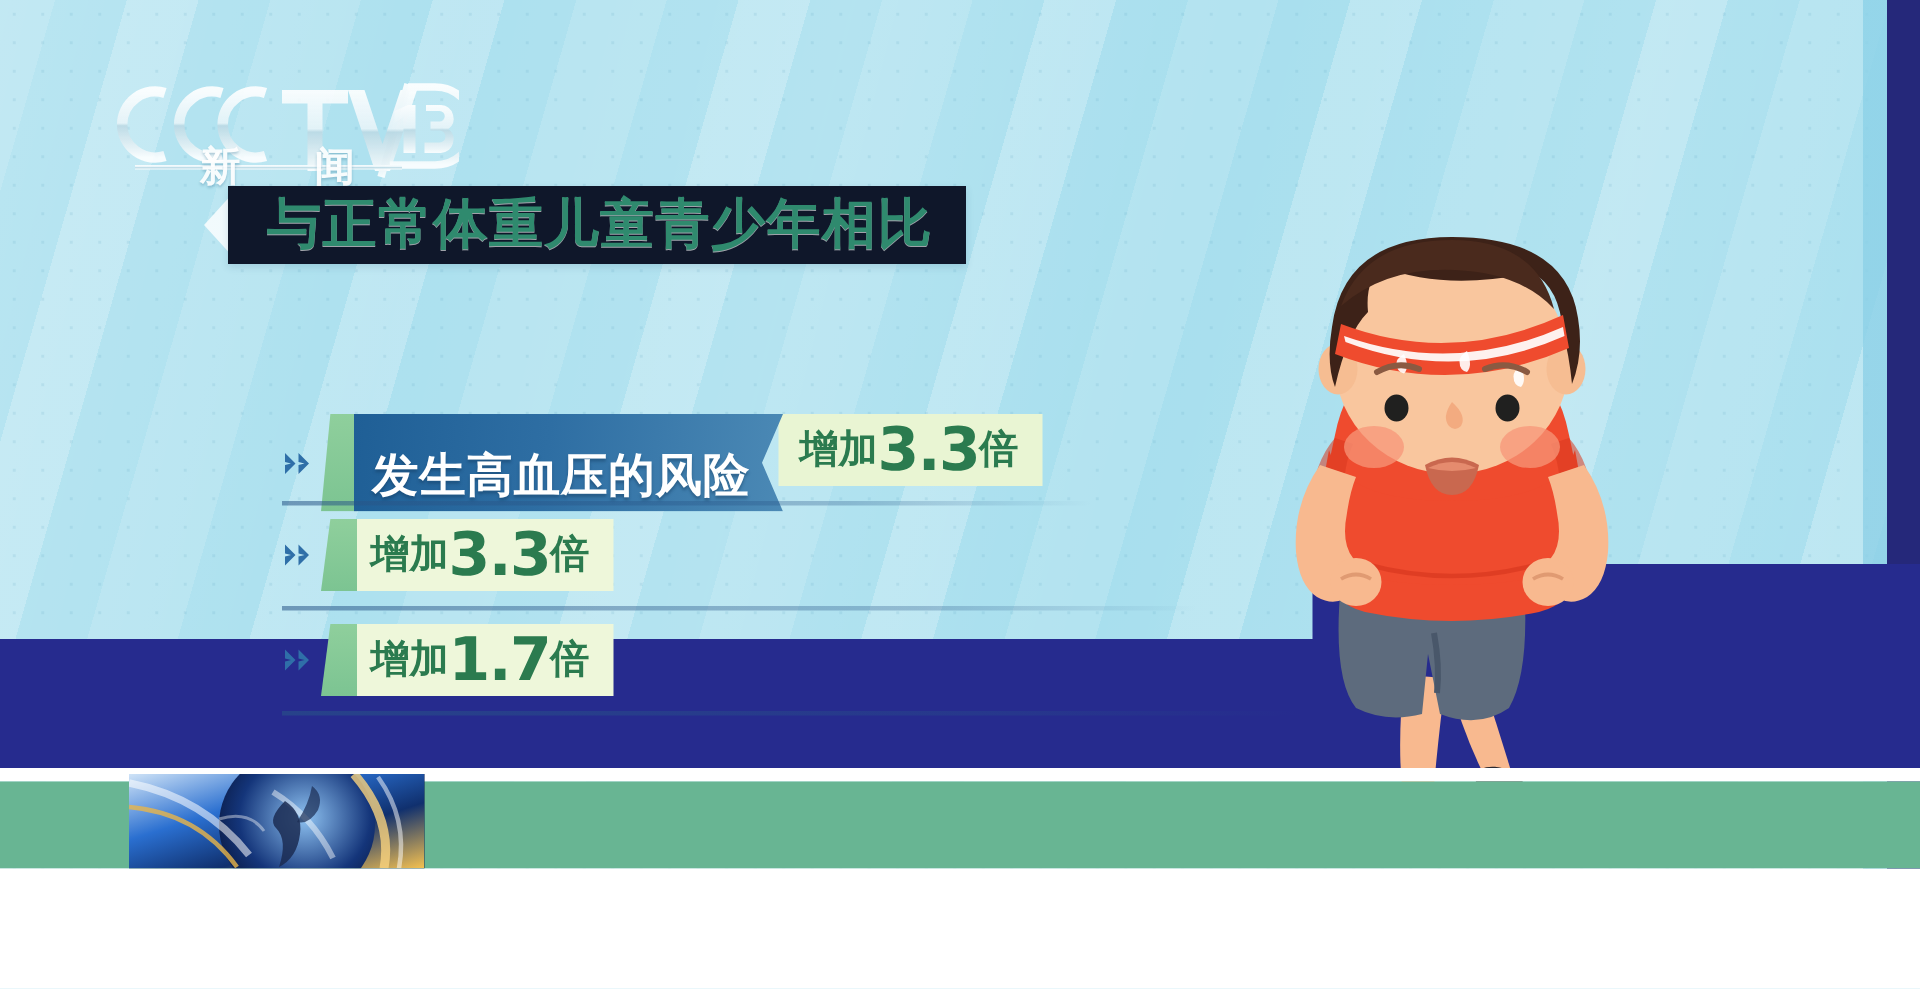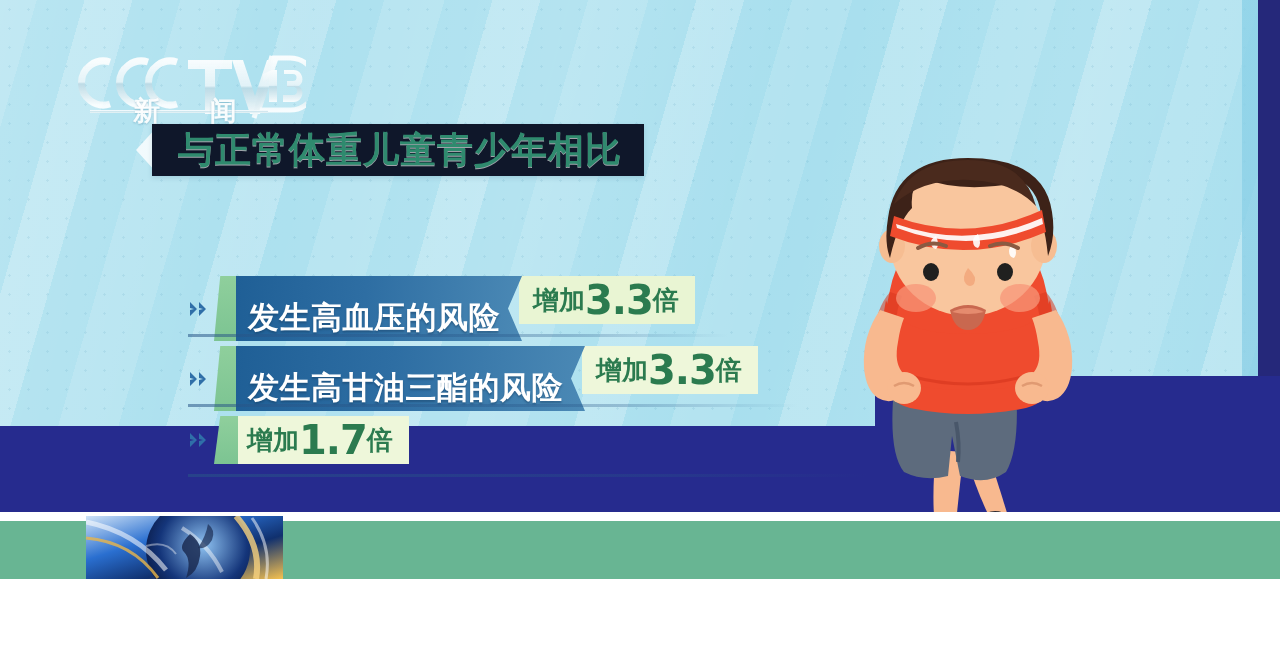--- a/index.html
+++ b/index.html
@@ -177,23 +177,20 @@
 
     <div class="row">
       <div class="row-inner">
         <span class="chev">
           <svg width="24" height="20" viewBox="0 0 24 20">
             <path d="M2 3 L9 10 L2 17 L2 11 L6 10 L2 9 Z" fill="#2f6fa8"></path>
             <path d="M11 3 L18 10 L11 17 L11 11 L15 10 L11 9 Z" fill="#2f6fa8"></path>
           </svg>
         </span>
         <span class="green-edge"></span>
-        <span class="blue-bar">
-          <span class="blue-text">发生高甘油三酯的风险</span>
-        </span>
         <span class="green-box tint">
           <span class="gtext gprefix">增加</span>
           <span class="gtext gnum">3.3</span>
           <span class="gtext gsuffix">倍</span>
         </span>
       </div>
       <div class="row-underline" style="width:610px"></div>
     </div>
 
     <div class="row">

